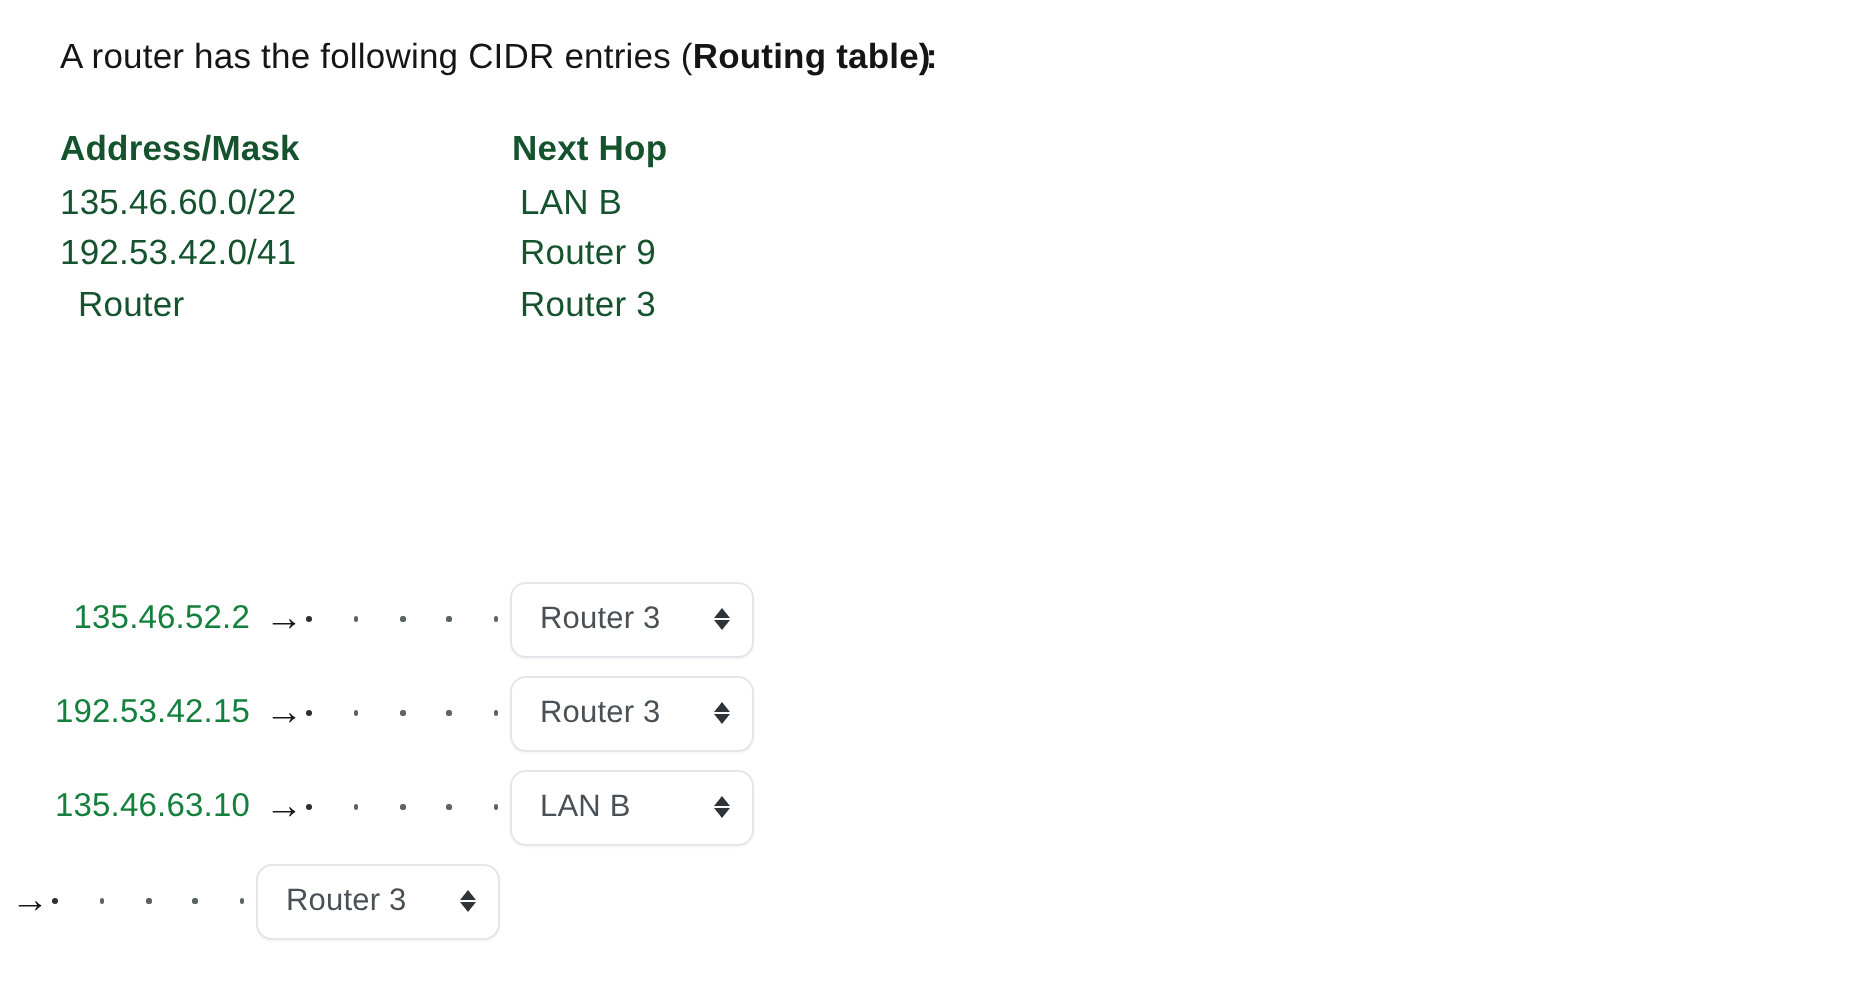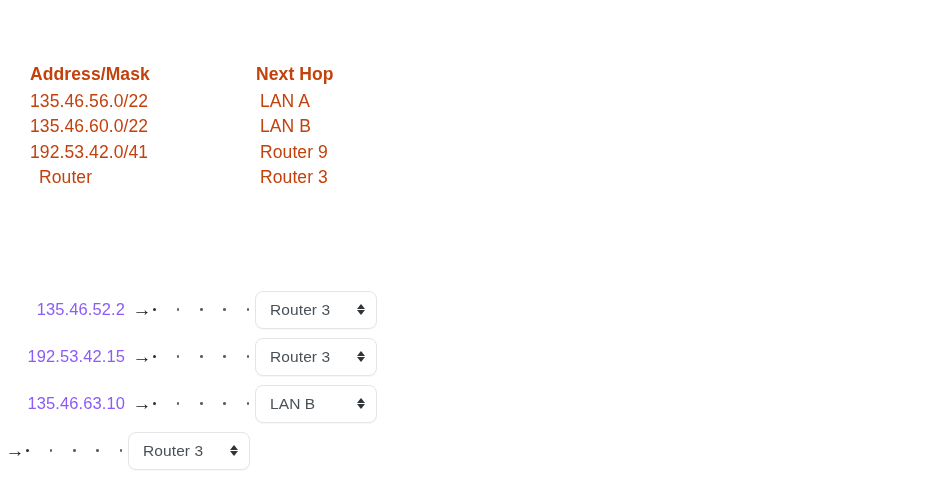--- a/index.html
+++ b/index.html
@@ -49,21 +49,21 @@
     top: 62px;
     border-collapse: collapse;
   }
   .routing-table td, .routing-table th {
     padding: 0;
     text-align: left;
     font-size: 17.5px;
     line-height: 25.5px;
     letter-spacing: 0.1px;
     white-space: nowrap;
-    color: #c2410c;
+    color: #14532d;
   }
   .routing-table th {
     font-weight: bold;
     padding-bottom: 1px;
   }
   .col-addr {
     width: 212px;
   }
   .col-hop {
     width: 200px;
@@ -101,21 +101,21 @@
   .answer-row {
     position: relative;
     height: 47px;
     display: flex;
     align-items: center;
   }
   .addr-label {
     width: 125px;
     text-align: right;
     font-size: 16.5px;
-    color: #8b5cf6;
+    color: #15803d;
     letter-spacing: 0.1px;
     white-space: nowrap;
     padding-right: 2px;
     flex: 0 0 auto;
   }
   .arrow-icon {
     flex: 0 0 auto;
     width: 22px;
     text-align: center;
     font-size: 19px;
@@ -192,33 +192,32 @@
   }
   .select-arrows .tri.down {
     border-top: 5px solid #2f3438;
   }
 </style>
 </head>
 <body>
 
 <div class="page">
 
+  <div class="intro">
+    <span>A router has the following CIDR entries (</span><span class="bold">Routing table</span><span class="tail">):</span>
+  </div>
 
   <table class="routing-table">
     <thead>
       <tr>
         <th class="col-addr">Address/Mask</th>
         <th class="col-hop cell-hop">Next Hop</th>
       </tr>
     </thead>
     <tbody>
-      <tr>
-        <td class="col-addr">135.46.56.0/22</td>
-        <td class="col-hop cell-hop">LAN A</td>
-      </tr>
       <tr>
         <td class="col-addr">135.46.60.0/22</td>
         <td class="col-hop cell-hop">LAN B</td>
       </tr>
       <tr>
         <td class="col-addr">192.53.42.0/41</td>
         <td class="col-hop cell-hop">Router 9</td>
       </tr>
       <tr>
         <td class="col-addr"><span class="indent">Router</span></td>

